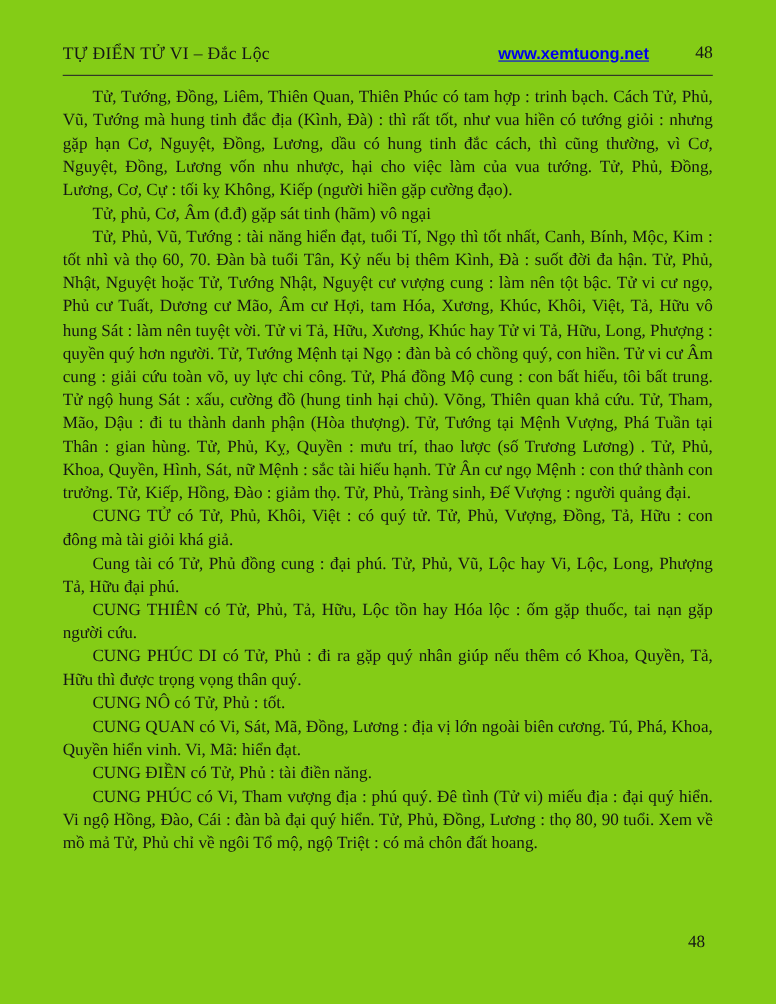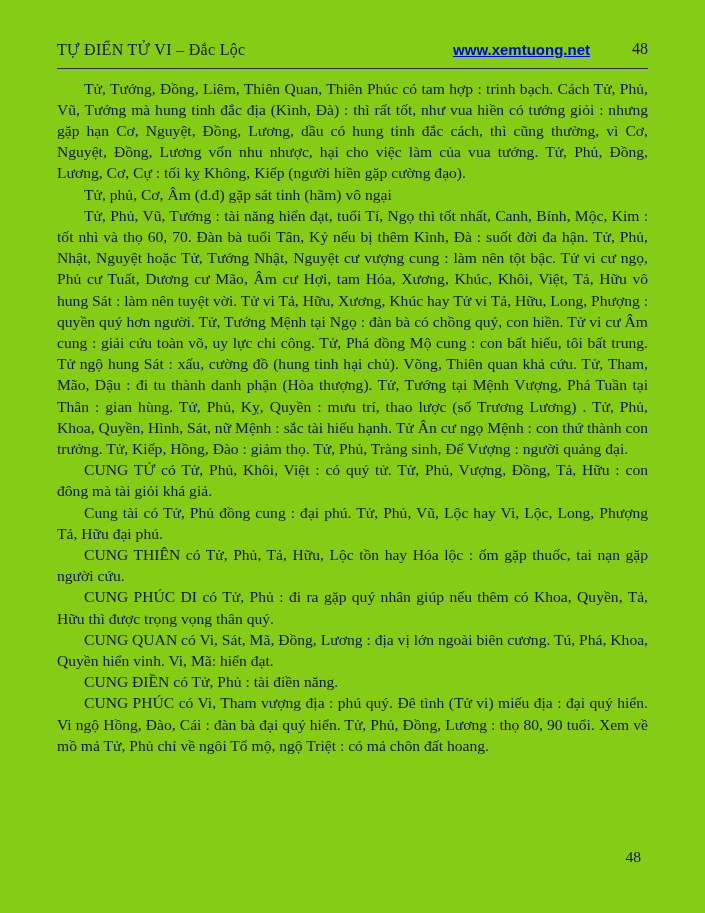--- a/index.html
+++ b/index.html
@@ -93,20 +93,21 @@
   <hr class="header-divider">
 
   <div class="body-text">
     <p class="indent">Tử, Tướng, Đồng, Liêm, Thiên Quan, Thiên Phúc có tam hợp : trinh bạch. Cách Tử, Phủ, Vũ, Tướng mà hung tinh đắc địa (Kình, Đà) : thì rất tốt, như vua hiền có tướng giỏi : nhưng gặp hạn Cơ, Nguyệt, Đồng, Lương, dầu có hung tinh đắc cách, thì cũng thường, vì Cơ, Nguyệt, Đồng, Lương vốn nhu nhược, hại cho việc làm của vua tướng. Tử, Phủ, Đồng, Lương, Cơ, Cự : tối kỵ Không, Kiếp (người hiền gặp cường đạo).</p>
     <p class="indent">Tử, phủ, Cơ, Âm (đ.đ) gặp sát tinh (hãm) vô ngại</p>
     <p class="indent">Tử, Phủ, Vũ, Tướng : tài năng hiển đạt, tuổi Tí, Ngọ thì tốt nhất, Canh, Bính, Mộc, Kim : tốt nhì và thọ 60, 70. Đàn bà tuổi Tân, Kỷ nếu bị thêm Kình, Đà : suốt đời đa hận. Tử, Phủ, Nhật, Nguyệt hoặc Tử, Tướng Nhật, Nguyệt  cư vượng cung : làm nên tột bậc. Tử vi cư ngọ, Phủ cư Tuất, Dương cư Mão, Âm cư Hợi, tam Hóa, Xương, Khúc, Khôi, Việt, Tả, Hữu vô hung Sát : làm nên tuyệt vời. Tử vi Tả, Hữu, Xương, Khúc hay Tử vi Tả, Hữu, Long, Phượng : quyền quý hơn người. Tử, Tướng Mệnh tại Ngọ : đàn bà có chồng quý, con hiền. Tử vi cư Âm cung : giải cứu toàn võ, uy lực chi công. Tử, Phá đồng Mộ cung : con bất hiếu, tôi bất trung. Tử ngộ hung Sát : xấu, cường đồ (hung tinh hại chủ). Võng, Thiên quan khả cứu. Tử, Tham, Mão, Dậu : đi tu thành danh phận (Hòa thượng). Tử, Tướng tại Mệnh Vượng, Phá Tuần tại Thân : gian hùng. Tử, Phủ, Kỵ, Quyền : mưu trí, thao lược (số Trương Lương) . Tử,  Phủ, Khoa, Quyền, Hình, Sát, nữ Mệnh : sắc tài hiếu hạnh. Tử Ân cư ngọ Mệnh : con thứ thành con trưởng. Tử, Kiếp, Hồng, Đào : giảm thọ. Tử, Phủ, Tràng sinh, Đế Vượng : người quảng đại.</p>
     <p class="indent">CUNG TỬ có Tử, Phủ, Khôi, Việt : có quý tử. Tử, Phủ, Vượng, Đồng, Tả, Hữu : con đông mà tài giỏi khá giả.</p>
     <p class="indent">Cung tài có Tử, Phủ đồng cung : đại phú. Tử, Phủ, Vũ, Lộc hay Vi, Lộc, Long, Phượng Tả, Hữu đại phú.</p>
     <p class="indent">CUNG THIÊN có Tử, Phủ, Tả, Hữu, Lộc tồn hay Hóa lộc : ốm gặp thuốc, tai nạn gặp người cứu.</p>
     <p class="indent">CUNG PHÚC DI có Tử, Phủ : đi ra gặp quý nhân giúp nếu thêm có Khoa, Quyền, Tả, Hữu thì được trọng vọng thân quý.</p>
+    <p class="indent">CUNG NÔ có Tử, Phủ : tốt.</p>
     <p class="indent">CUNG QUAN có Vi, Sát, Mã, Đồng, Lương : địa vị lớn ngoài biên cương. Tú, Phá, Khoa, Quyền hiển vinh. Vi, Mã: hiển đạt.</p>
     <p class="indent">CUNG ĐIỀN có Tử, Phủ : tài điền năng.</p>
     <p class="indent">CUNG PHÚC có Vi, Tham vượng địa : phú quý. Đê tình (Tử vi) miếu địa : đại quý hiển. Vi ngộ Hồng, Đào, Cái : đàn bà đại quý hiển. Tử, Phủ, Đồng, Lương : thọ 80, 90 tuổi. Xem về mồ mả Tử, Phủ chỉ về ngôi Tổ mộ, ngộ Triệt : có mả chôn đất hoang.</p>
 
   </div>
 
   <div class="footer-page-number">48</div>
 
 </div>
 

